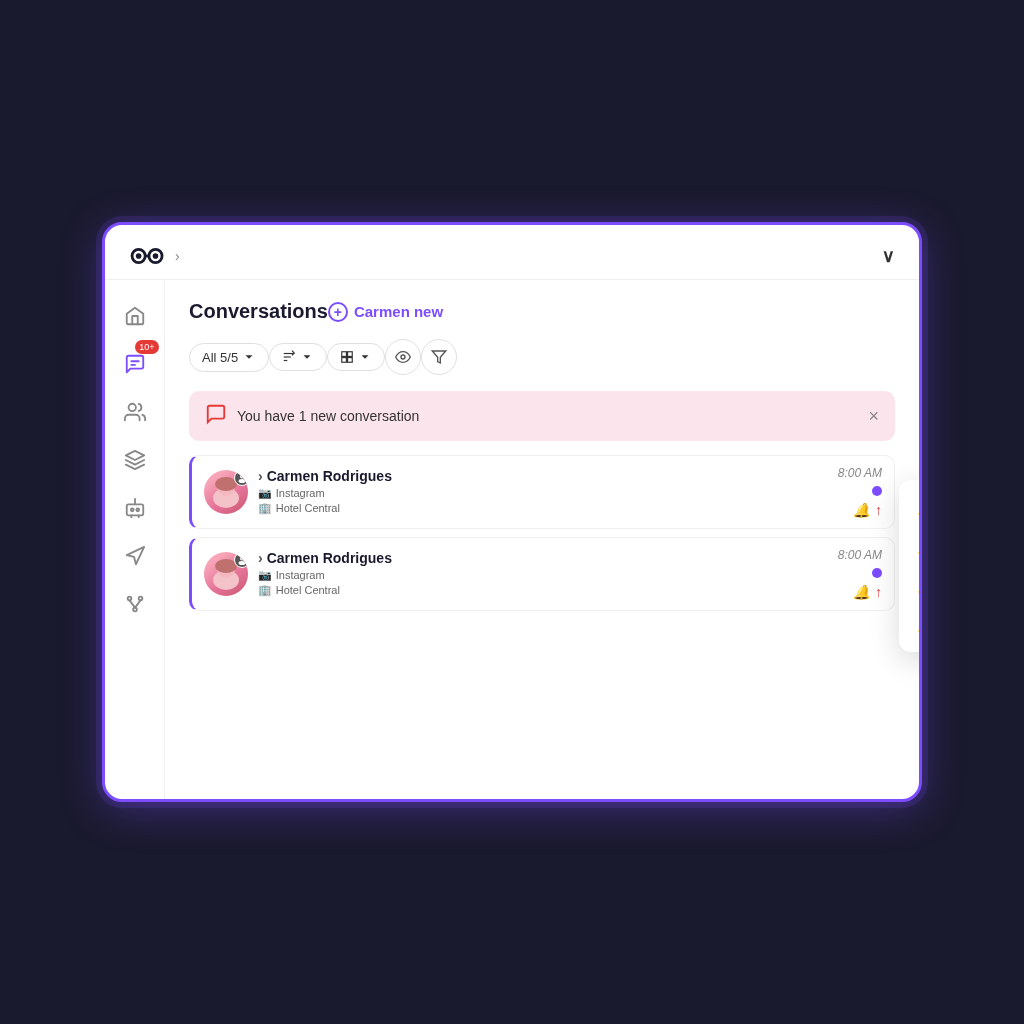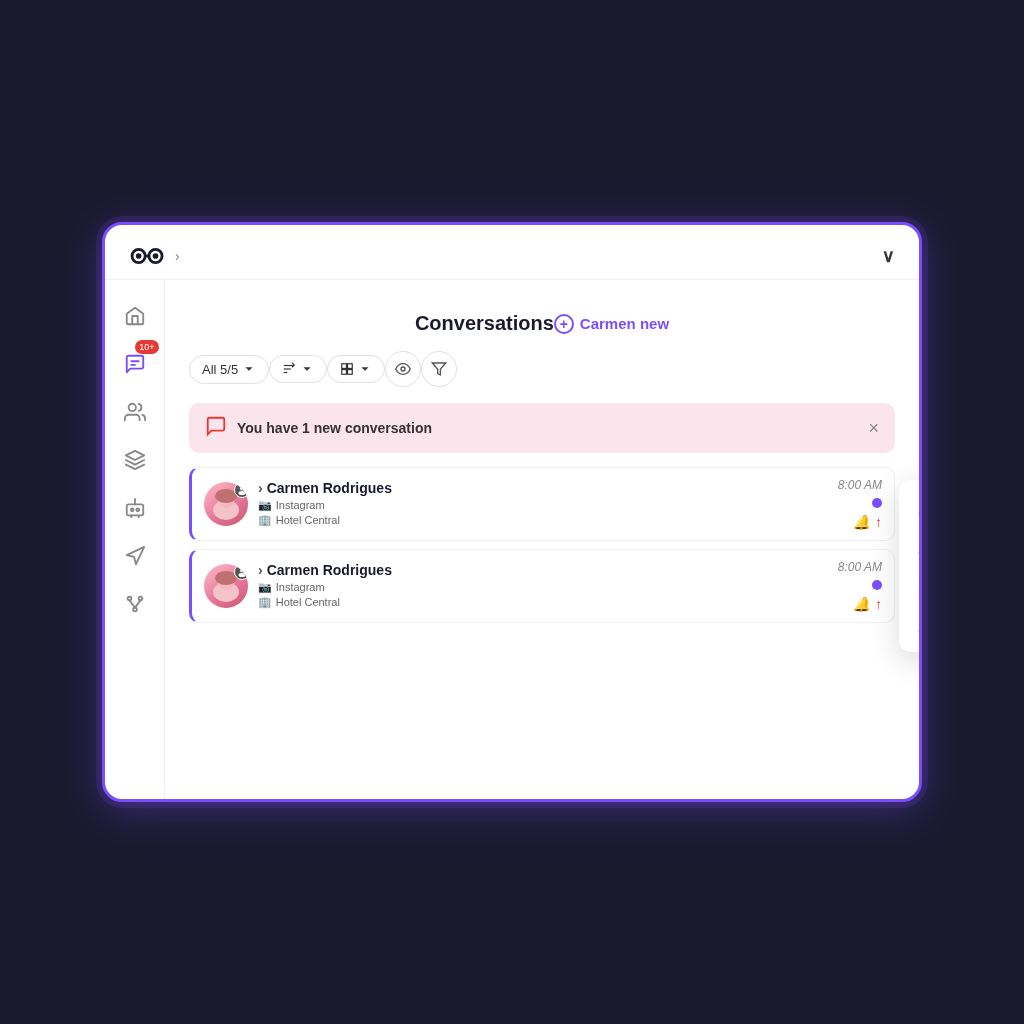--- a/index.html
+++ b/index.html
@@ -96,23 +96,22 @@
     
     .content-area {
       flex: 1;
       padding: 20px 24px;
       overflow: hidden;
       position: relative;
     }
     .content-header {
       display: flex;
       align-items: center;
-      justify-content: center;
+      justify-content: flex-start;
       margin-bottom: 16px;
-      margin-top: 12px;
     }
     .page-title {
       font-size: 20px;
       font-weight: 700;
       color: #1a1a2e;
     }
     .start-new-btn {
       display: flex;
       align-items: center;
       gap: 6px;
@@ -180,21 +179,21 @@
     .notification-banner-left {
       display: flex;
       align-items: center;
       gap: 10px;
     }
     .notif-icon {
       color: #e53935;
     }
     .notif-text {
       font-size: 14px;
-      font-weight: 700;
+      font-weight: 400;
       color: #333;
     }
     .close-btn {
       color: #888;
       cursor: pointer;
       font-size: 18px;
       background: none;
       border: none;
     }
     

